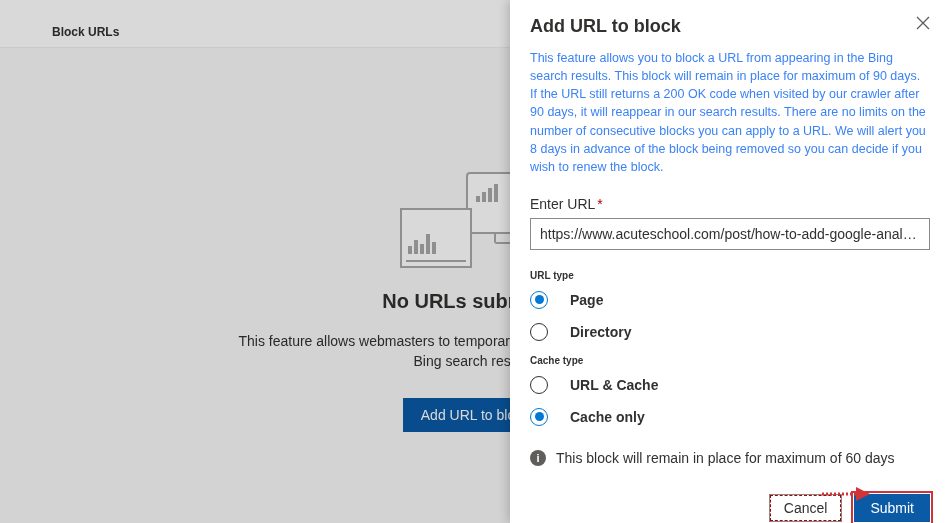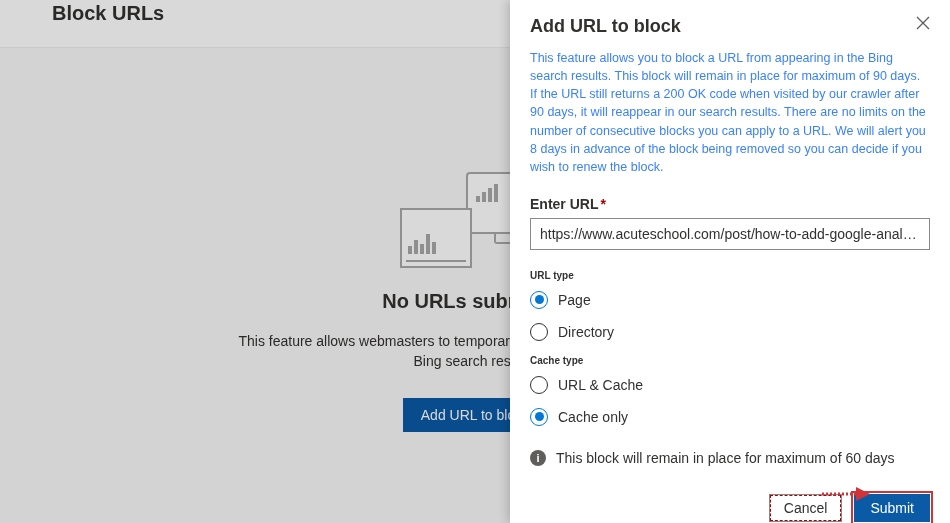--- a/index.html
+++ b/index.html
@@ -14,23 +14,23 @@
     .bg-page {
       position: absolute; inset: 0;
       background: #f8f8f8;
       filter: grayscale(0);
     }
     .bg-overlay {
       position: absolute; inset: 0;
       background: rgba(0,0,0,0.15);
     }
     .bg-header {
-      height: 48px; display: flex; align-items: flex-start;
-      padding: 2px 52px; background: #fff;
-      font-size: 20px; font-weight: 600; color: #323130;
+      height: 48px; display: flex; align-items: flex-end;
+      padding: 8px 52px; background: #fff;
+      font-size: 12px; font-weight: 600; color: #323130;
       border-bottom: 1px solid #eee;
     }
     .bg-body {
       display: flex; flex-direction: column; align-items: center;
       padding-top: 110px;
     }
     .illus {
       width: 170px; height: 116px; margin-bottom: 16px;
       position:relative;
     }
@@ -65,30 +65,30 @@
     .panel-header {
       display:flex; justify-content:space-between; align-items:flex-start;
       margin-bottom: 12px;
     }
     .panel-title { font-size:18px; font-weight:600; }
     .close-icon { cursor:pointer; font-size:16px; color:#605e5c; line-height:1;}
     .panel-desc {
       font-size:12.5px; color:#3b82f6; line-height:1.45;
       margin-bottom: 20px;
     }
-    .field-label { font-size:14px; font-weight:700; margin-bottom:6px; }
+    .field-label { font-size:14px; font-weight:400; margin-bottom:6px; }
     .req { color:#a80000; margin-left:2px;}
     .url-input {
       width:100%; border:1px solid #8a8886; padding:7px 9px;
       font-size:14px; color:#323130; font-family:inherit;
       white-space:nowrap; overflow:hidden; text-overflow:ellipsis;
       margin-bottom: 20px;
     }
     .group-label { font-size:10px; font-weight:600; margin-bottom:10px;}
-    .radio-row { display:flex; align-items:center; gap:10px; margin-bottom:14px; cursor:pointer;}
+    .radio-row { display:flex; align-items:center; gap:22px; margin-bottom:14px; cursor:pointer;font-weight:bold;}
     .radio {
       width:18px; height:18px; border:1.5px solid #323130; border-radius:50%;
       display:inline-flex; align-items:center; justify-content:center;
       flex-shrink:0;
     }
     .radio.checked { border-color:#0078d4;}
     .radio.checked::after{content:"";width:9px;height:9px;border-radius:50%;background:#0078d4;}
     .radio-label{font-size:14px;}
     .info-row {display:flex;align-items:center;gap:10px;margin-top:10px;margin-bottom:18px;}
     .info-icon{width:16px;height:16px;border-radius:50%;background:#605e5c;color:#fff;display:inline-flex;align-items:center;justify-content:center;font-size:11px;font-weight:bold;flex-shrink:0;}

